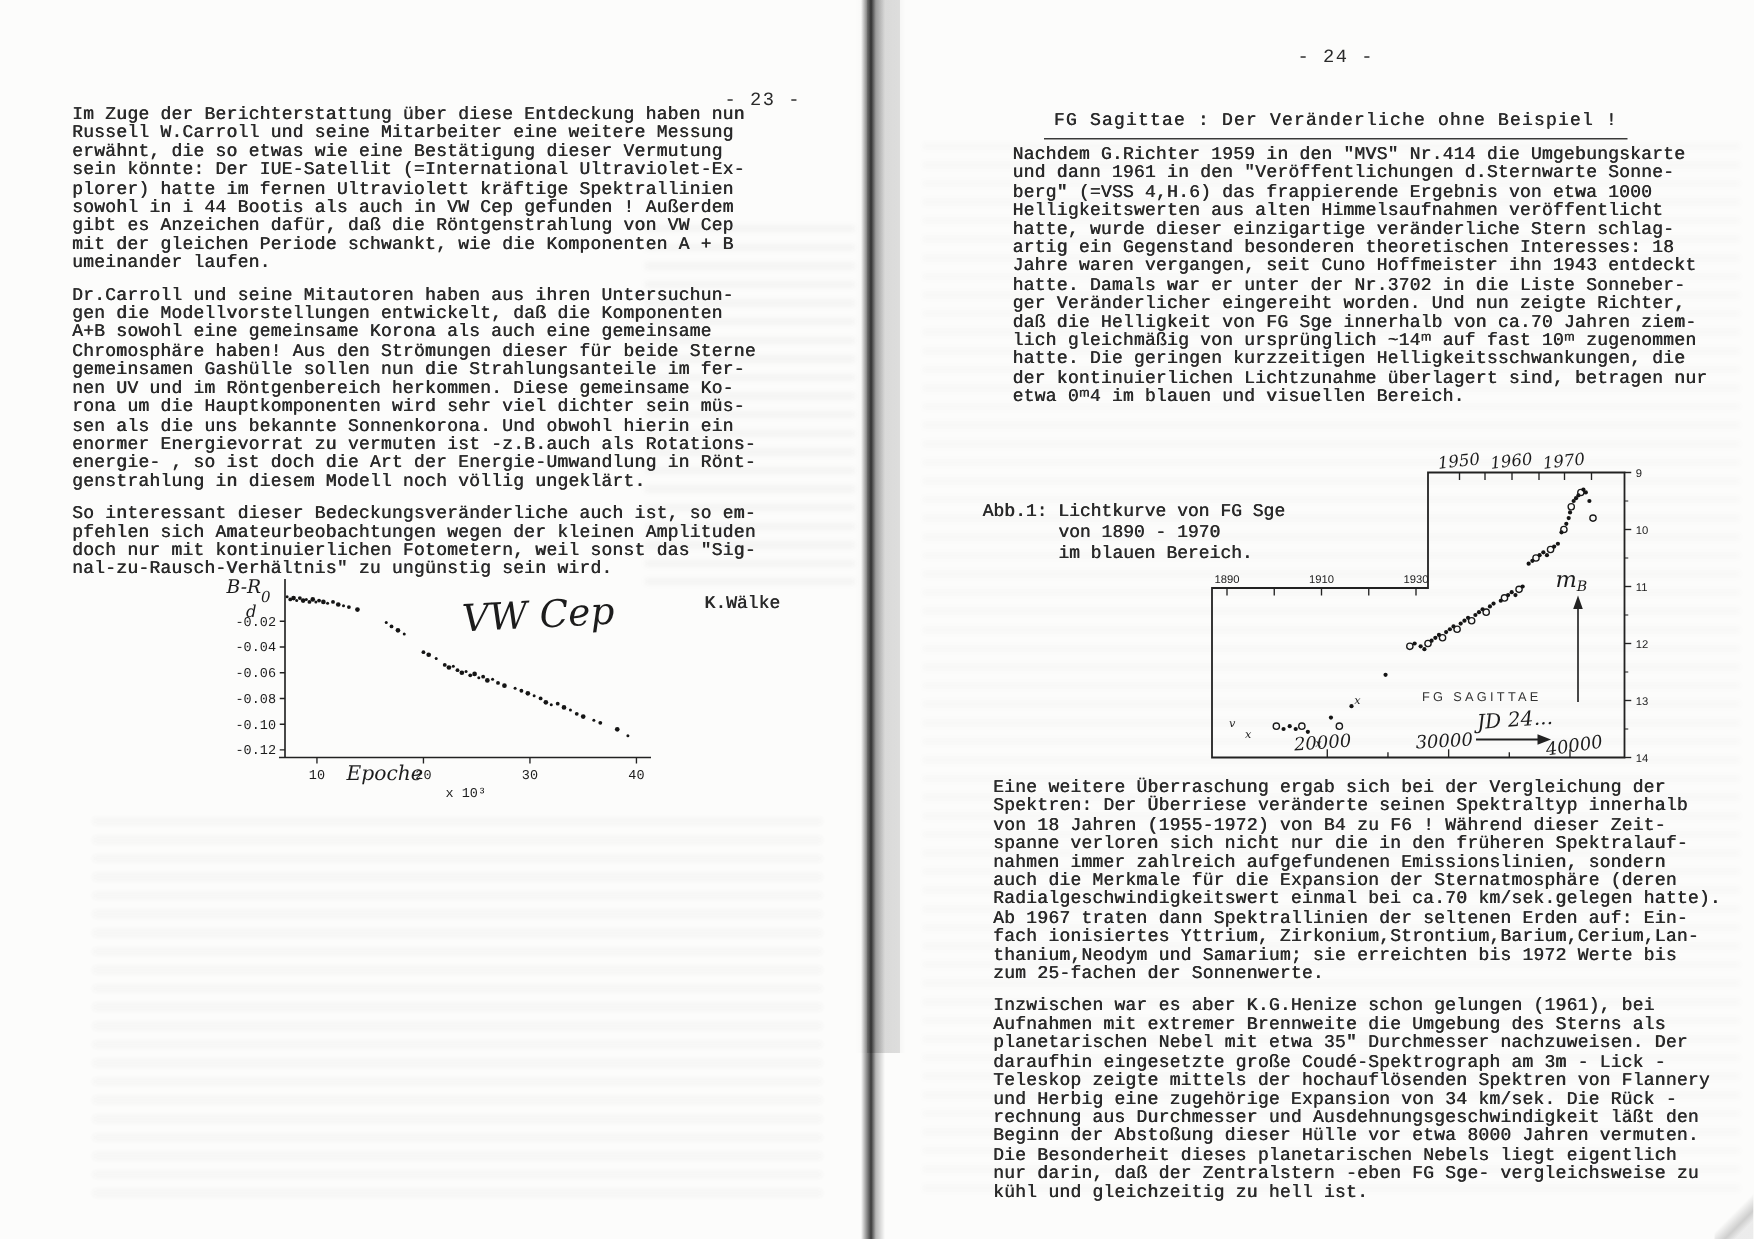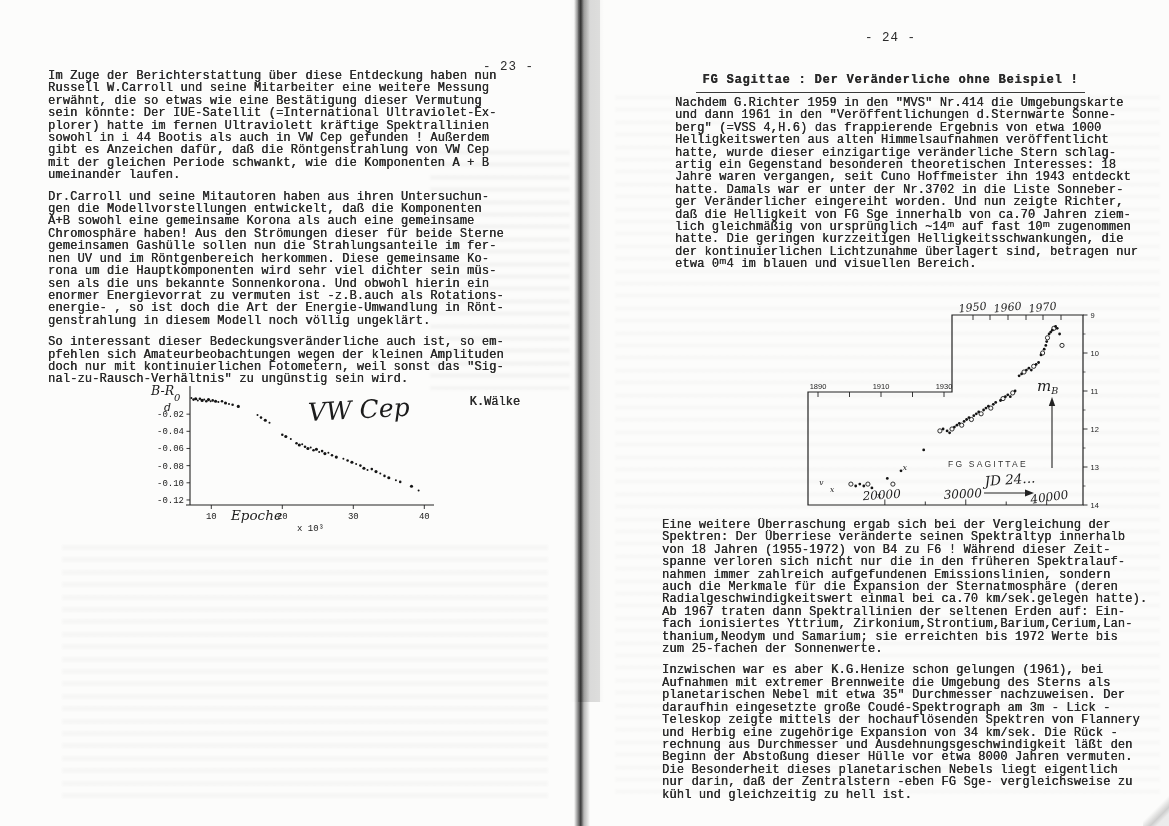--- a/index.html
+++ b/index.html
@@ -21,21 +21,21 @@
   .pagenum{position:absolute;font-size:12.5px;letter-spacing:1px;text-align:center;}
   .pagenum-left{left:62px;width:472px;top:60px;text-align:right;}
   .pagenum-right{left:38px;width:505px;top:31px;}
   .tw{white-space:pre-wrap;font-size:12px;line-height:12.4px;margin:0 0 9px 0;
       letter-spacing:0.15px;text-shadow:0.35px 0 0 currentColor;}
   .textcol{position:absolute;}
   .textcol-l1{left:48px;top:70px;width:486px;}
   .textcol-r1{left:50px;top:97px;width:516px;margin-left:25px;}
   .textcol-r2{left:38px;top:519px;width:516px;margin-left:24px;}
   .sig{text-align:right;margin:1px 14px 0 0;font-size:12px;text-shadow:0.35px 0 0 currentColor;}
-  .art-title{position:absolute;left:38px;top:70px;width:505px;text-align:center;font-weight:bold;}
+  .art-title{position:absolute;left:38px;top:70px;width:505px;text-align:center;}
   .art-title span{display:inline-block;font-size:12px;letter-spacing:0.8px;
       border-bottom:1.2px solid #3a3a3a;padding:0 6px 5px 6px;text-shadow:0.35px 0 0 currentColor;}
   .fig-caption{position:absolute;left:55px;top:334px;white-space:pre-wrap;
       font-size:12px;line-height:14px;text-shadow:0.35px 0 0 currentColor;}
   .chart{position:absolute;}
   .vw-chart{left:145px;top:380px;}
   .fg-chart{left:178px;top:300px;}
   svg text{fill:#1c1c1c;}
   .hw{font-family:"DejaVu Serif",serif;font-style:italic;}
   .tick-mono{font-family:"Liberation Mono",monospace;font-size:9px;}
@@ -189,20 +189,23 @@
 artig ein Gegenstand besonderen theoretischen Interesses: 18
 Jahre waren vergangen, seit Cuno Hoffmeister ihn 1943 entdeckt
 hatte. Damals war er unter der Nr.3702 in die Liste Sonneber-
 ger Veränderlicher eingereiht worden. Und nun zeigte Richter,
 daß die Helligkeit von FG Sge innerhalb von ca.70 Jahren ziem-
 lich gleichmäßig von ursprünglich ~14ᵐ auf fast 10ᵐ zugenommen
 hatte. Die geringen kurzzeitigen Helligkeitsschwankungen, die
 der kontinuierlichen Lichtzunahme überlagert sind, betragen nur
 etwa 0ᵐ4 im blauen und visuellen Bereich.</p>
   </div>
+  <div class="fig-caption">Abb.1: Lichtkurve von FG Sge
+       von 1890 - 1970
+       im blauen Bereich.</div>
   <svg class="chart fg-chart" id="fg-svg" width="352" height="215" viewBox="0 0 352 215">
       <path d="M30 92 H174 V15 H305 V205 H30 Z" fill="none" stroke="#222" stroke-width="1.2"></path>
       <text x="40" y="88.5" text-anchor="middle" class="tick-sans" font-size="7">1890</text>
       <text x="103" y="88.5" text-anchor="middle" class="tick-sans" font-size="7">1910</text>
       <text x="166" y="88.5" text-anchor="middle" class="tick-sans" font-size="7">1930</text>
       <line x1="40" y1="92" x2="40" y2="97" stroke="#222" stroke-width="0.9"></line>
       <line x1="71.5" y1="92" x2="71.5" y2="97" stroke="#222" stroke-width="0.9"></line>
       <line x1="103" y1="92" x2="103" y2="97" stroke="#222" stroke-width="0.9"></line>
       <line x1="134.5" y1="92" x2="134.5" y2="97" stroke="#222" stroke-width="0.9"></line>
       <line x1="166" y1="92" x2="166" y2="97" stroke="#222" stroke-width="0.9"></line>

